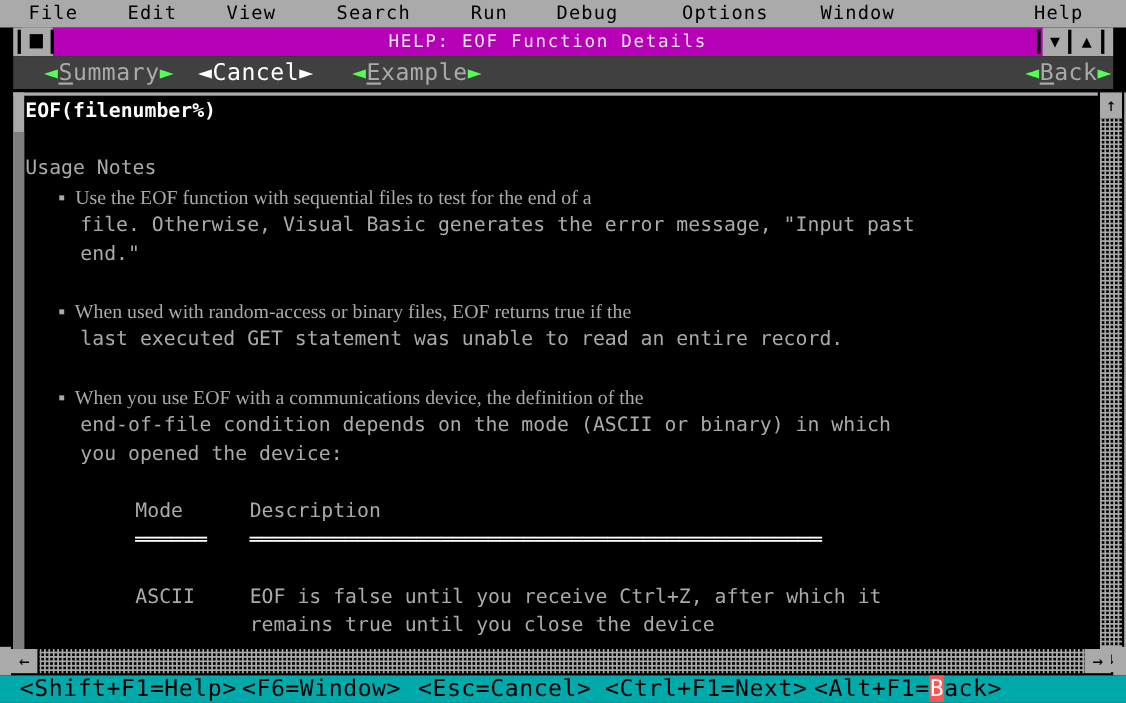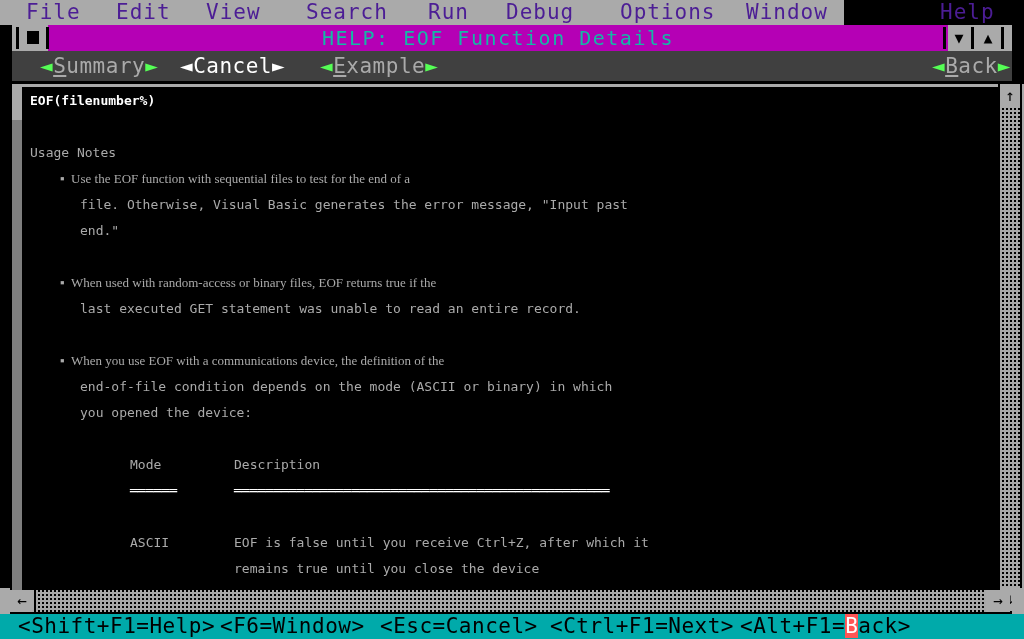--- a/index.html
+++ b/index.html
@@ -20,24 +20,24 @@
     position: relative;
     width: 1024px;
     height: 639px;
     background: #000000;
   }
 
   
   .menubar {
     position: absolute;
     left: 0; top: 0;
-    width: 844px; height: 25px;
-    background: #aaaaaa;
-    color: #4c1d95;
-    font-size: 21px;
+    width: 1024px; height: 25px;
+    background: #aaaaaa;
+    color: #000000;
+    font-size: 17px;
     line-height: 25px;
     white-space: pre;
   }
   .menu-item {
     position: absolute;
     top: 0;
     height: 25px;
     cursor: default;
     letter-spacing: 1px;
   }
@@ -62,22 +62,22 @@
     left: 36px; top: 0;
     width: 900px; height: 26px;
     background: #b500b5;
   }
   .tb-title {
     position: absolute;
     left: 36px; top: 0;
     width: 900px; height: 26px;
     line-height: 26px;
     text-align: center;
-    color: #14b8a6;
-    font-size: 20px;
+    color: #e5e5e5;
+    font-size: 16px;
     letter-spacing: 1.5px;
     white-space: pre;
   }
   .tb-closebox {
     position: absolute;
     left: 8px; top: 0;
     width: 26px; height: 26px;
     background: #aaaaaa;
   }
   .tb-closebox .sq {
@@ -245,25 +245,25 @@
     top: 0; height: 25px;
   }
   .cursor-cell {
     background: #ff5555;
     color: #ffffff;
   }
 
   
   .doc {
     position: absolute;
-    left: 28px; top: 88px;
+    left: 21px; top: 88px;
     width: 970px; height: 498px;
     overflow: hidden;
     color: #aaaaaa;
-    font-size: 13px;
+    font-size: 18px;
     white-space: pre;
     letter-spacing: 0px;
   }
   .line {
     position: absolute;
     left: 0;
     height: 26px;
     line-height: 26px;
     white-space: pre;
   }

